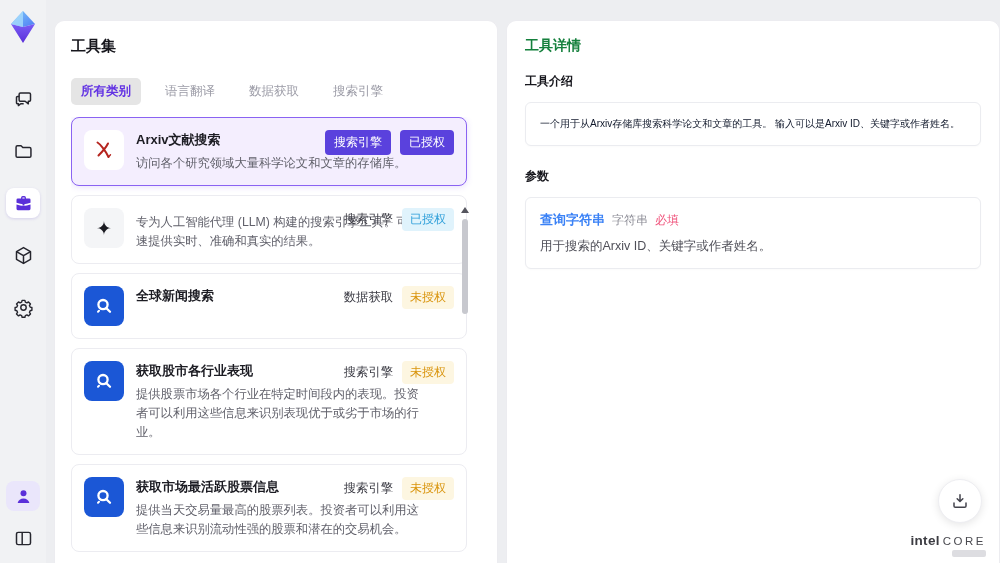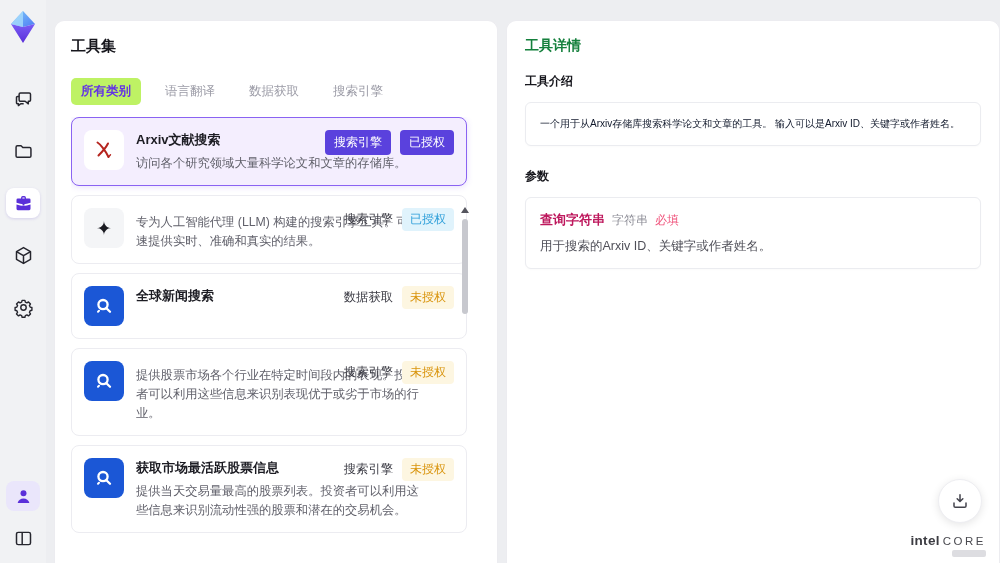--- a/index.html
+++ b/index.html
@@ -34,21 +34,21 @@
     border-radius:10px 10px 0 0;
   }
   .panel-left  { left:54px;  width:444px; height:555px; padding:16px 16px 0 16px; }
   .panel-right { left:506px; width:494px; height:555px; padding:16px 18px 0 18px; }
 
   .page-title { font-size:15px; font-weight:bold; color:#17171d; }
 
   
   .tabs { display:flex; align-items:center; gap:14px; margin-top:22px; }
   .tab { font-size:12.5px; color:#9b9ba6; padding:5px 10px; border-radius:5px; cursor:pointer; white-space:nowrap; }
-  .tab.active { color:#6334e3; background:#bef264; font-weight:bold; }
+  .tab.active { color:#6334e3; background:#e5e5e5; font-weight:bold; }
 
   
   .tool-list { position:relative; margin-top:12px; height:calc(100% - 88px); overflow:hidden; padding-right:14px; }
   .tool-card {
     position:relative; display:flex; align-items:flex-start;
     background:#fff; border:1px solid #ececf1; border-radius:8px;
     padding:12px 12px; margin-bottom:9px; cursor:pointer;
   }
   .tool-card.selected {
     background:#f4eefe; border:1.5px solid #8a63f2;
@@ -81,21 +81,21 @@
 
   
   .detail-title { font-size:14px; font-weight:bold; color:#15803d; }
   .section-heading { font-size:12px; font-weight:bold; color:#17171d; margin-top:22px; }
   .detail-box {
     margin-top:12px; border:1px solid #ebecf0; border-radius:6px;
     background:#fff; padding:13px 14px; box-shadow:0 1px 2px rgba(0,0,0,.02);
   }
   .intro-text { font-size:10px; color:#0f172a; line-height:1.6; }
   .param-head { display:flex; align-items:baseline; gap:7px; }
-  .param-name { font-size:13px; font-weight:bold; color:#be185d; }
+  .param-name { font-size:13px; font-weight:bold; color:#3b82f6; }
   .param-type { font-size:12px; color:#8b8b95; }
   .param-required { font-size:12px; color:#f0557d; }
   .param-desc { font-size:12.5px; color:#4f4f58; margin-top:9px; }
 
   
   .download-fab {
     position:absolute; right:18px; bottom:40px; width:44px; height:44px; border-radius:50%;
     background:#ffffff; border:1px solid #eeeef2; box-shadow:0 2px 8px rgba(0,0,0,.10);
     display:flex; align-items:center; justify-content:center; cursor:pointer;
   }
@@ -235,20 +235,21 @@
         </div>
         <div class="tool-card">
           <div class="tool-icon blue">
             <svg width="24" height="24" viewBox="0 0 24 24" fill="none" stroke="#ffffff" stroke-width="2.3" stroke-linecap="round">
               <circle cx="11" cy="10.6" r="4.6"></circle>
               <path d="M14.4 14.2L18 17.8"></path>
               <path d="M7 16.8l-1 1" stroke-width="2"></path>
             </svg>
           </div>
           <div class="tool-body">
+            <div class="tool-name">获取股市各行业表现</div>
             <div class="tool-desc">提供股票市场各个行业在特定时间段内的表现。投资者可以利用这些信息来识别表现优于或劣于市场的行业。</div>
           </div>
           <div class="tool-tags">
             <span class="tool-cat">搜索引擎</span>
             <span class="badge auth-no">未授权</span>
           </div>
         </div>
         <div class="tool-card">
           <div class="tool-icon blue">
             <svg width="24" height="24" viewBox="0 0 24 24" fill="none" stroke="#ffffff" stroke-width="2.3" stroke-linecap="round">

